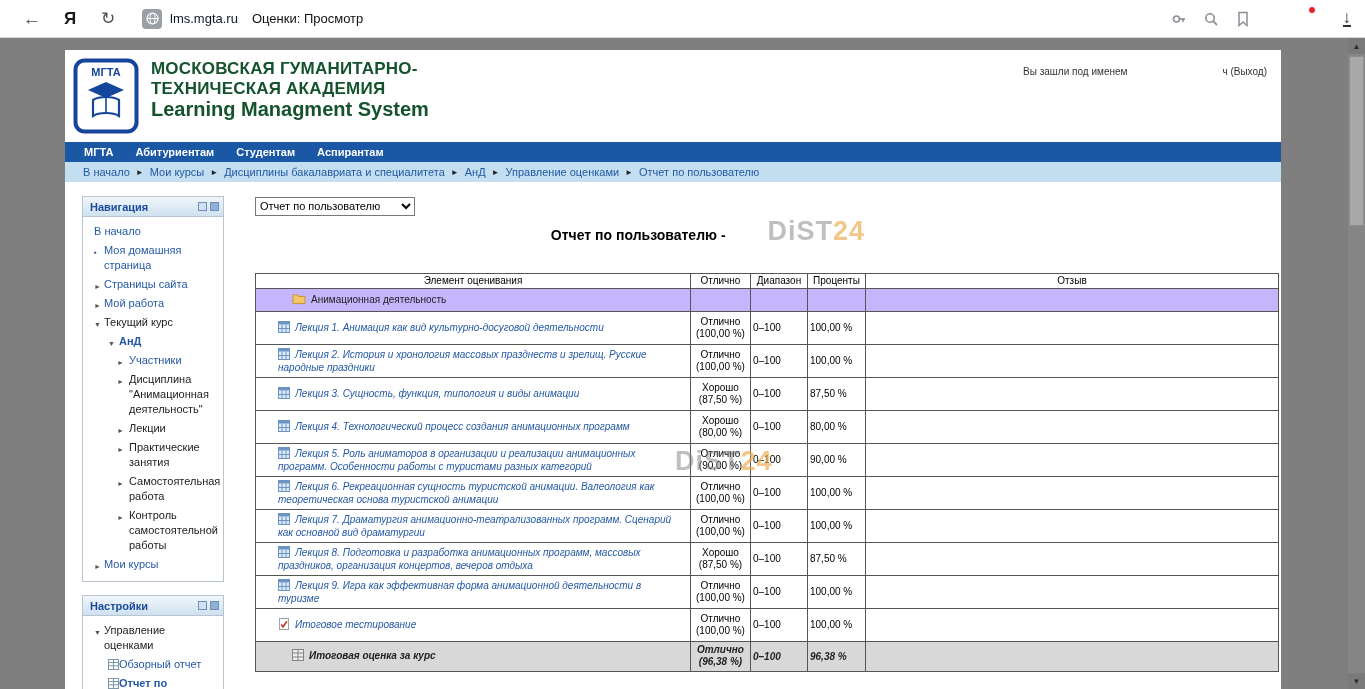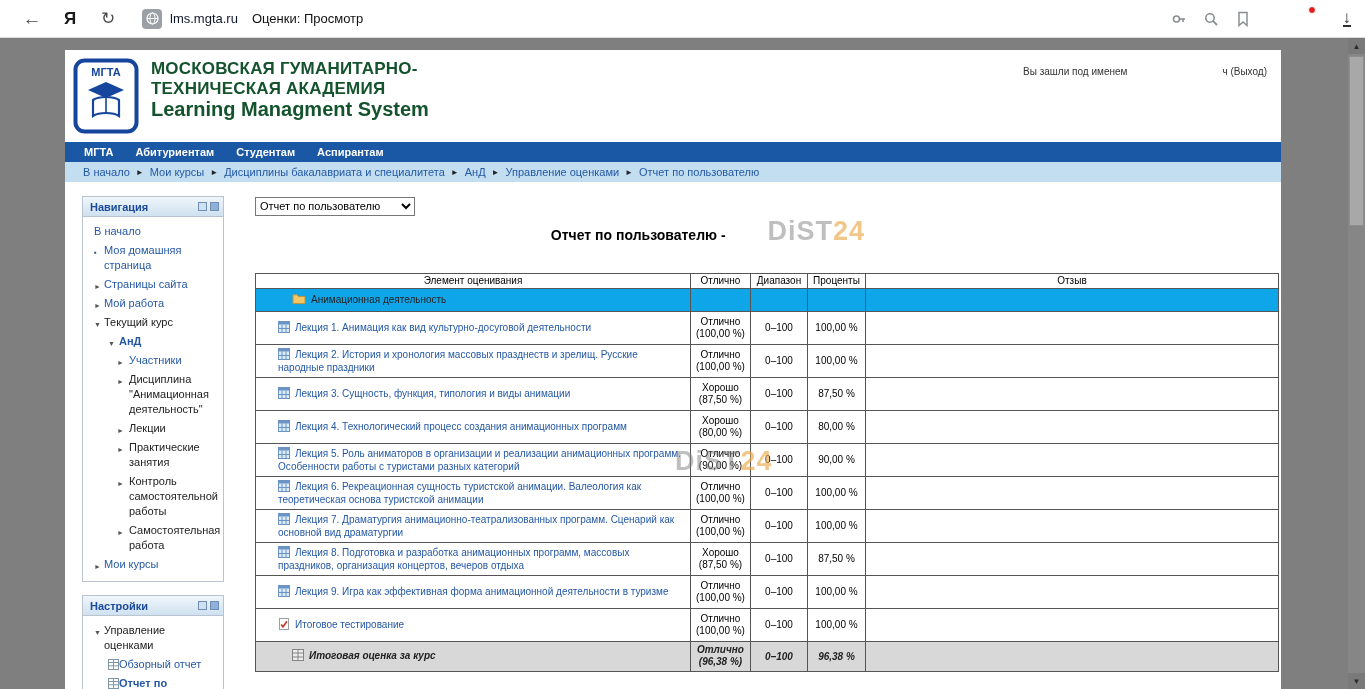--- a/index.html
+++ b/index.html
@@ -75,30 +75,30 @@
   .page-h2{font-size:14px;font-weight:bold;color:#000;}
   .watermark{font-weight:bold;font-size:27px;letter-spacing:1px;line-height:1;}
   .watermark .p1{color:rgba(128,128,128,.5);}
   .watermark .p2{color:rgba(235,168,72,.65);}
   .wm-title{margin-left:42px;}
   .wm-table{position:absolute;left:420px;top:252px;z-index:5;pointer-events:none;}
 
   table.grades{border-collapse:collapse;table-layout:fixed;width:1023px;margin-top:28px;background:#fff;}
   .grades th,.grades td{border:1px solid #555;font-size:10px;vertical-align:middle;}
   .grades th{height:15px;font-weight:normal;text-align:center;padding:1px 2px;background:#fff;color:#000;}
-  .cat-row{background:#0ea5e9;height:23px;}
+  .cat-row{background:#c4b5fd;height:23px;}
   .cat-row td{border-color:#555;}
   .cell-name{padding:3px 6px 3px 22px;text-align:left;}
   .cat-cell{padding-left:36px;}
   .row-icon{display:inline-block;vertical-align:-2px;margin-right:5px;}
-  .name-link{color:#2458a5;}
+  .name-link{color:#2458a5;font-style:italic;}
   .name-text{color:#222;}
   .item-row{height:33px;}
   .cell-grade{text-align:center;line-height:12px;padding:2px;}
-  .cell-center{text-align:center;padding:2px;}
+  .cell-center{text-align:left;padding:2px;}
   .total-row{background:#d8d8d8;height:30px;}
   .total-row td{font-style:italic;font-weight:bold;color:#222;}
   .total-row .name-text{font-weight:bold;}
 </style>
 </head>
 <body>
 
 <div class="browser-bar">
   <span class="bicon back">←</span>
   <span class="bicon brand">Я</span>
@@ -200,22 +200,22 @@
               <div class="nav-item is-link" style="padding-left: 8px;"><span class="label">В начало</span></div>
               <div class="nav-item is-link" style="padding-left: 18px;"><span class="marker mk-bullet" style="left: 8px;">▪</span><span class="label">Моя домашняя страница</span></div>
               <div class="nav-item is-link" style="padding-left: 18px;"><span class="marker mk-tri" style="left: 8px;">►</span><span class="label">Страницы сайта</span></div>
               <div class="nav-item is-link" style="padding-left: 18px;"><span class="marker mk-tri" style="left: 8px;">►</span><span class="label">Мой работа</span></div>
               <div class="nav-item" style="padding-left: 18px;"><span class="marker mk-tri" style="left: 8px;">▼</span><span class="label">Текущий курс</span></div>
               <div class="nav-item is-link is-bold" style="padding-left: 33px;"><span class="marker mk-tri" style="left: 22px;">▼</span><span class="label">АнД</span></div>
               <div class="nav-item is-link" style="padding-left: 43px;"><span class="marker mk-tri" style="left: 31px;">►</span><span class="label">Участники</span></div>
               <div class="nav-item" style="padding-left: 43px;"><span class="marker mk-tri" style="left: 31px;">►</span><span class="label">Дисциплина "Анимационная деятельность"</span></div>
               <div class="nav-item" style="padding-left: 43px;"><span class="marker mk-tri" style="left: 31px;">►</span><span class="label">Лекции</span></div>
               <div class="nav-item" style="padding-left: 43px;"><span class="marker mk-tri" style="left: 31px;">►</span><span class="label">Практические занятия</span></div>
+              <div class="nav-item" style="padding-left: 43px;"><span class="marker mk-tri" style="left: 31px;">►</span><span class="label">Самостоятельная работа</span></div>
               <div class="nav-item" style="padding-left: 43px;"><span class="marker mk-tri" style="left: 31px;">►</span><span class="label">Контроль самостоятельной работы</span></div>
-              <div class="nav-item" style="padding-left: 43px;"><span class="marker mk-tri" style="left: 31px;">►</span><span class="label">Самостоятельная работа</span></div>
               <div class="nav-item is-link" style="padding-left: 18px;"><span class="marker mk-tri" style="left: 8px;">►</span><span class="label">Мои курсы</span></div>
             </div>
         </div>
 
         <div class="block">
           <div class="block-header">
             <span class="block-title">Настройки</span>
             <span class="block-icons">
               <span class="block-ic"></span>
               <span class="block-ic dark"></span>

